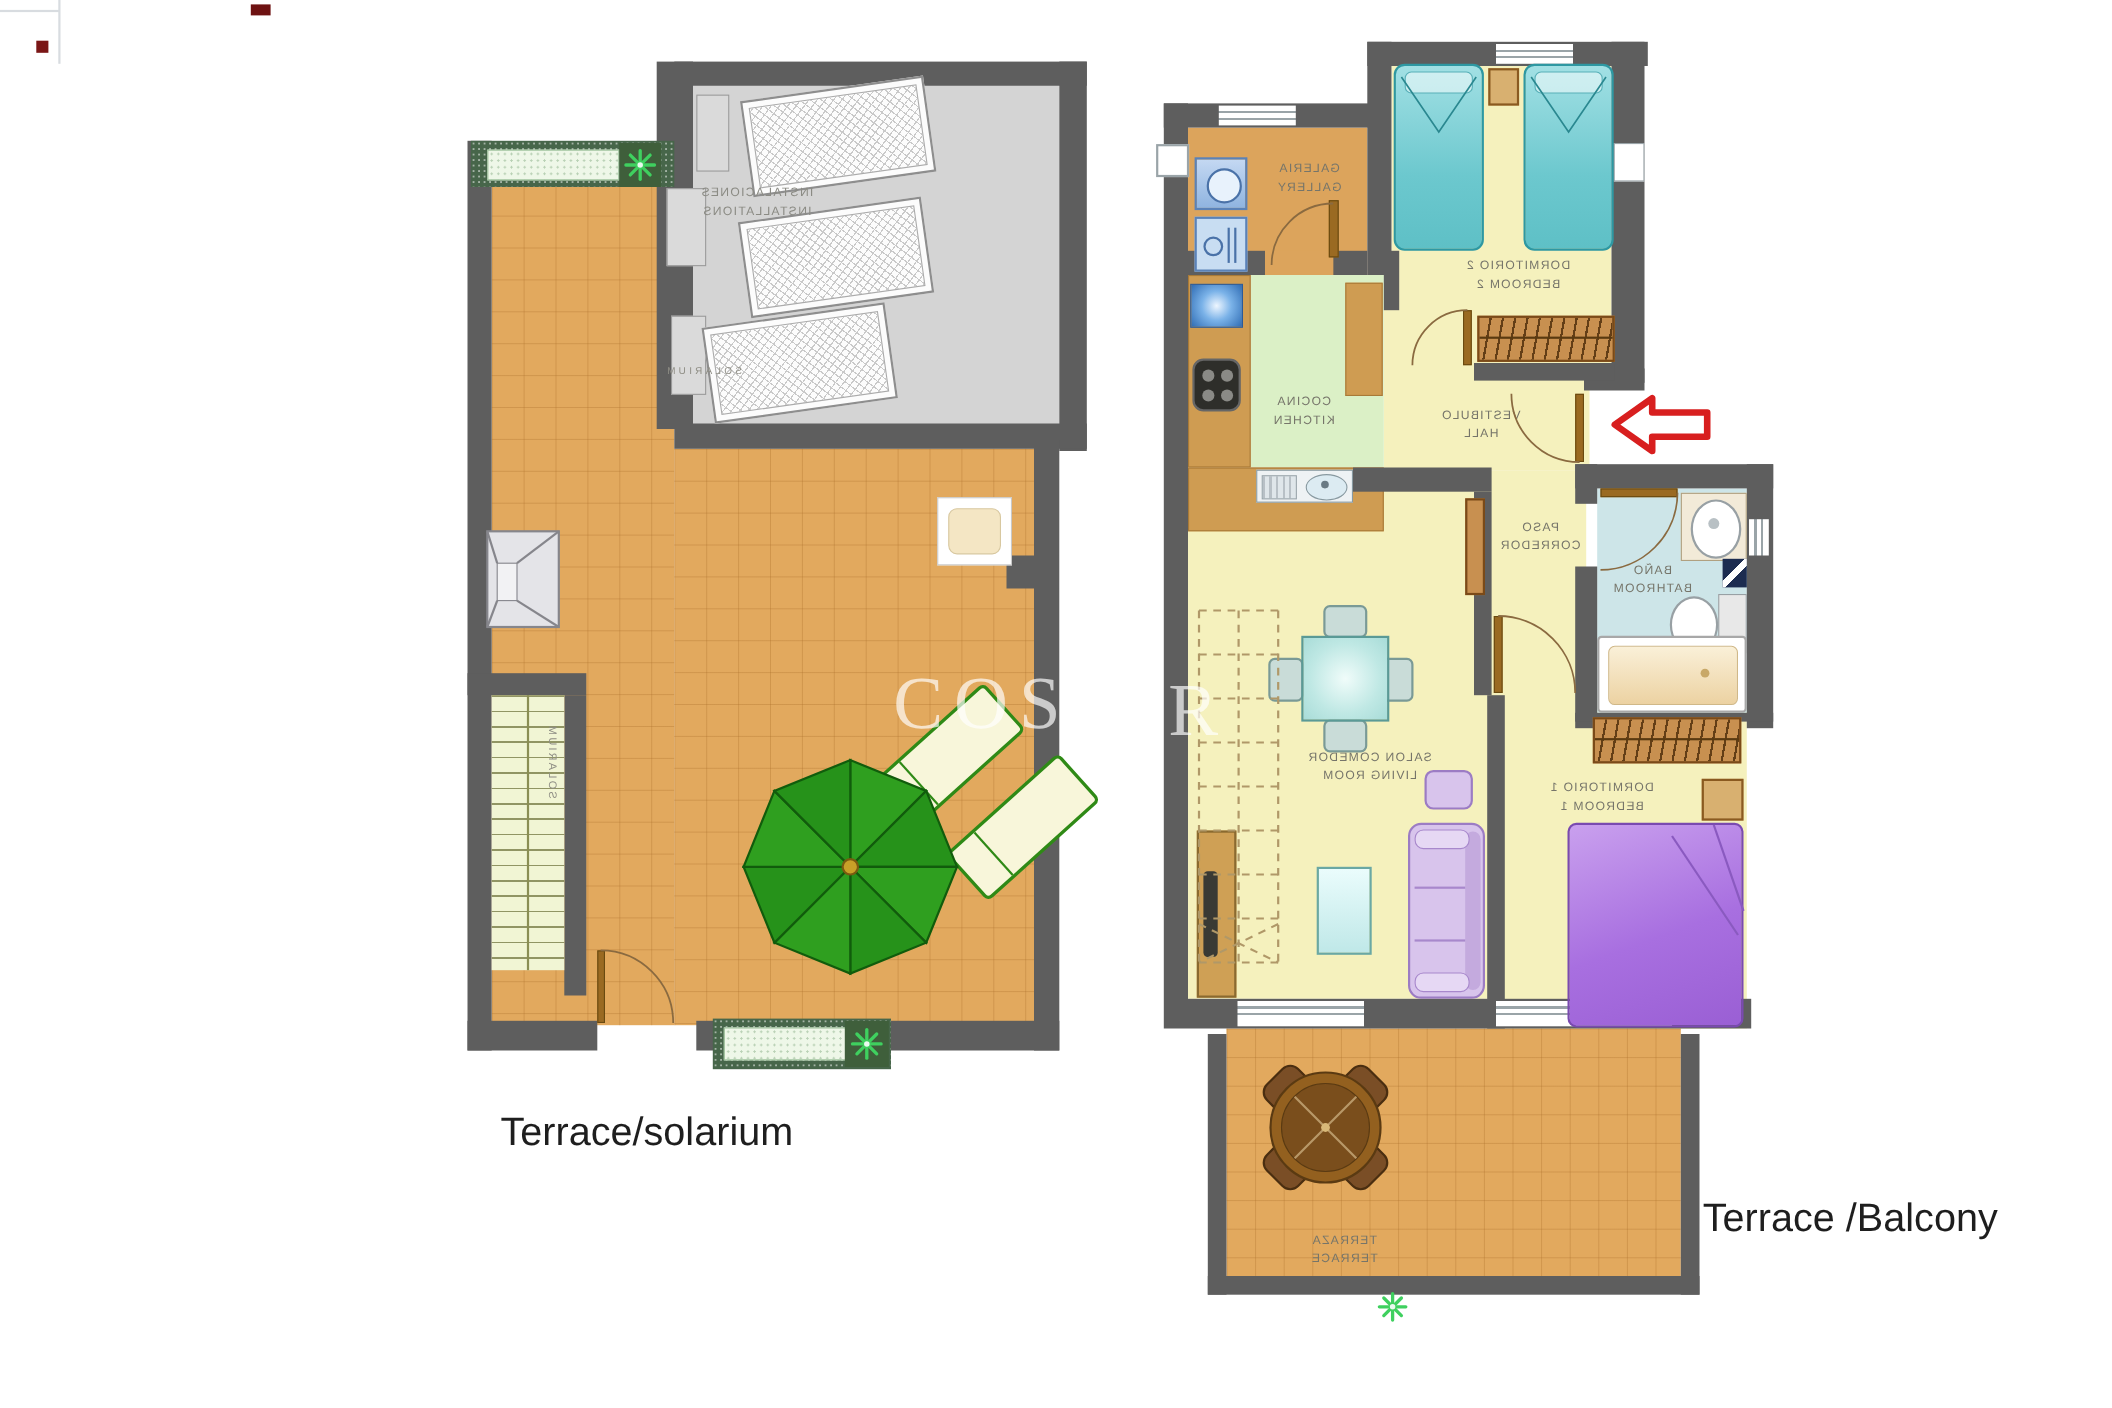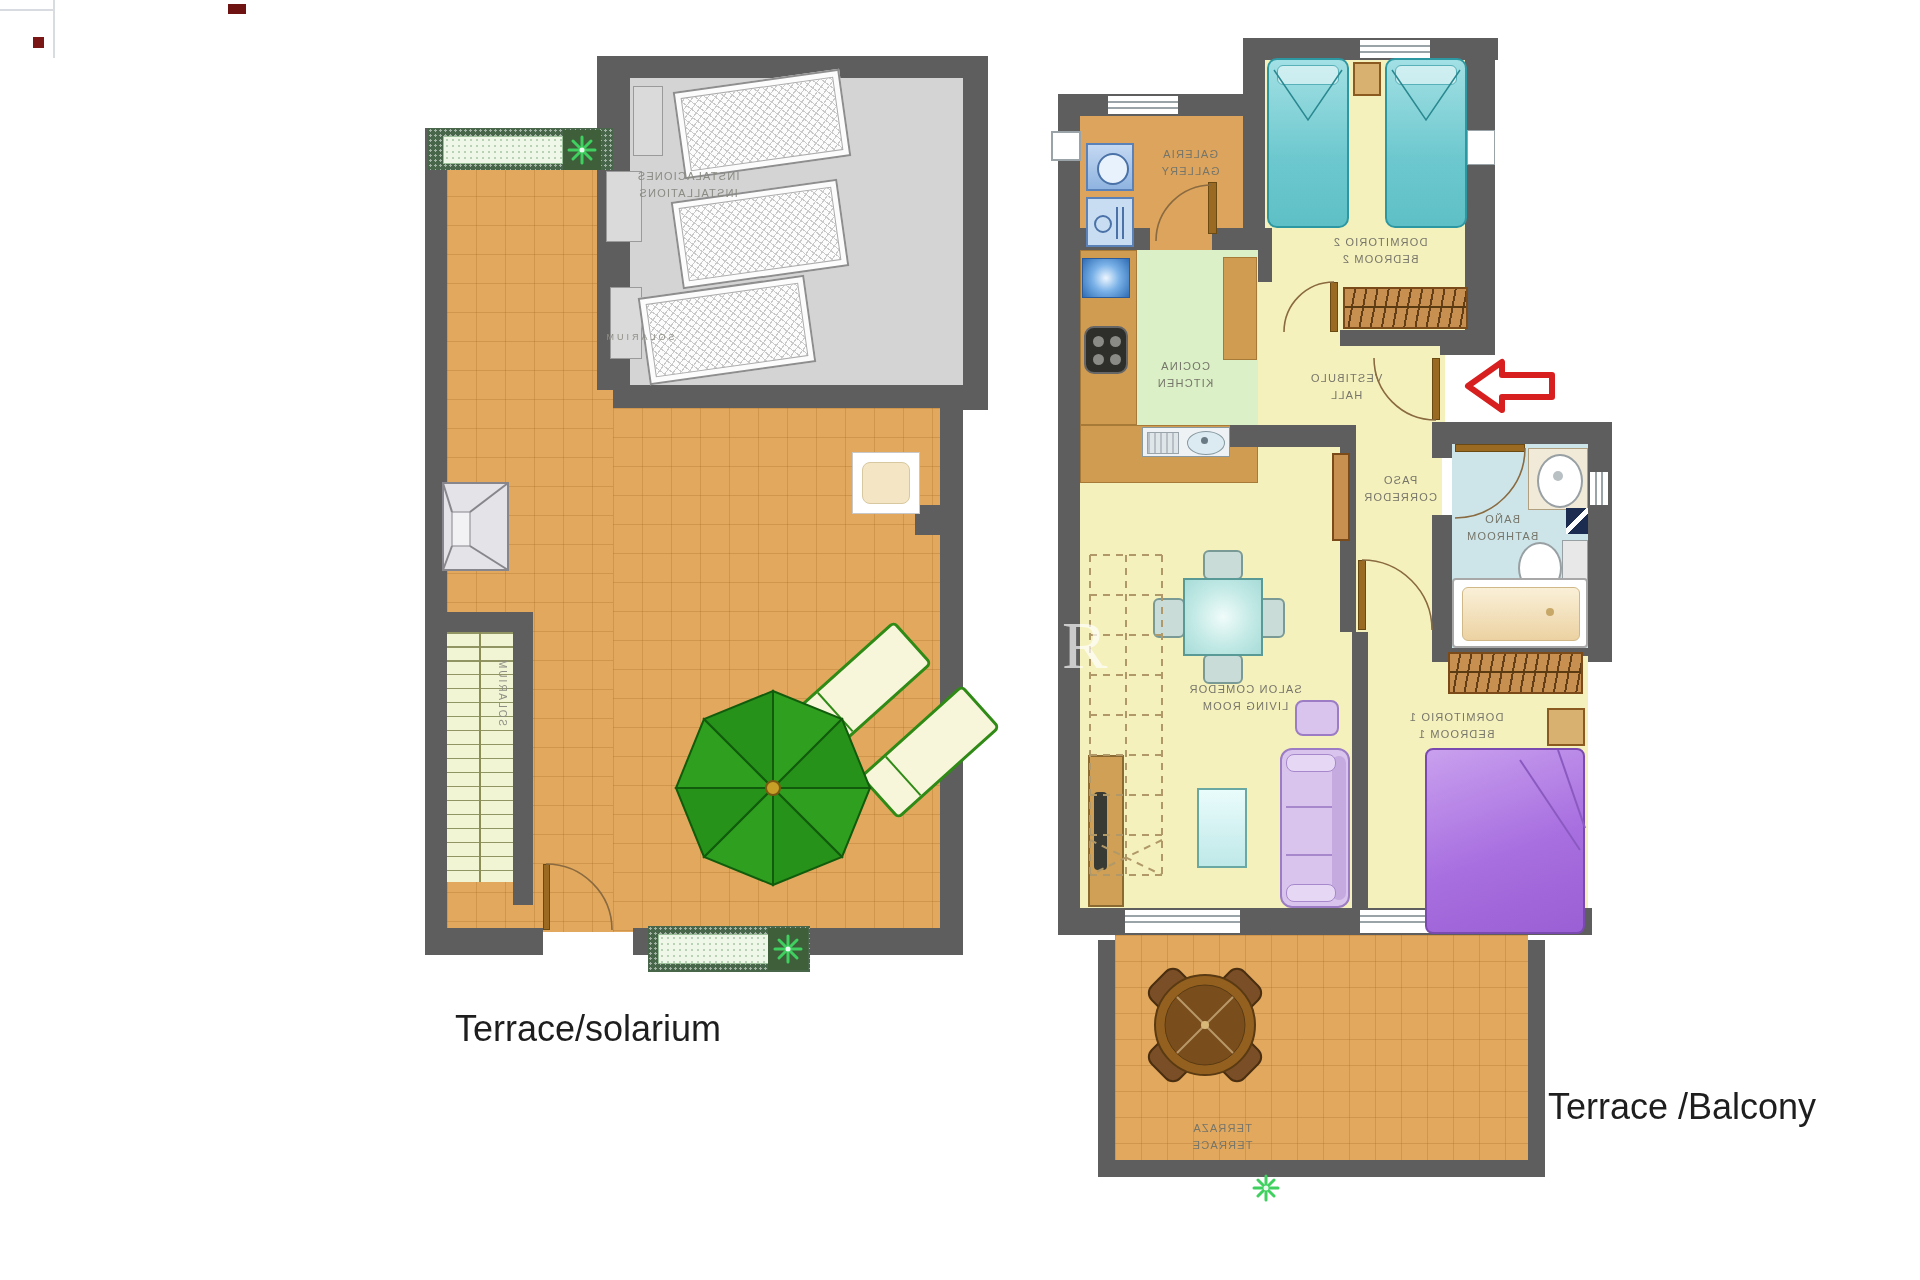--- a/index.html
+++ b/index.html
@@ -375,18 +375,19 @@
           <line x1="0" y1="-12" x2="0" y2="12"></line>
           <line x1="-8" y1="-8" x2="8" y2="8"></line>
           <line x1="8" y1="-8" x2="-8" y2="8"></line>
           <circle cx="0" cy="0" r="2.5" fill="#eafaf0" stroke="none"></circle>
         </g>
     </g>
 
     <polygon points="1468,386 1502,362 1502,375 1552,375 1552,397 1502,397 1502,410" fill="#ffffff" stroke="#d81f1f" stroke-width="6" stroke-linejoin="round"></polygon>
   </svg>
 
+  <div class="watermark" style="left:812px;top:600px;">COST</div>
   <div class="watermark" style="left:1062px;top:606px;">R</div>
 
   <div class="caption" style="left:455px;top:1008px;">Terrace/solarium</div>
   <div class="caption" style="left:1548px;top:1086px;">Terrace /Balcony</div>
 
 </div>
 
 </body></html>

